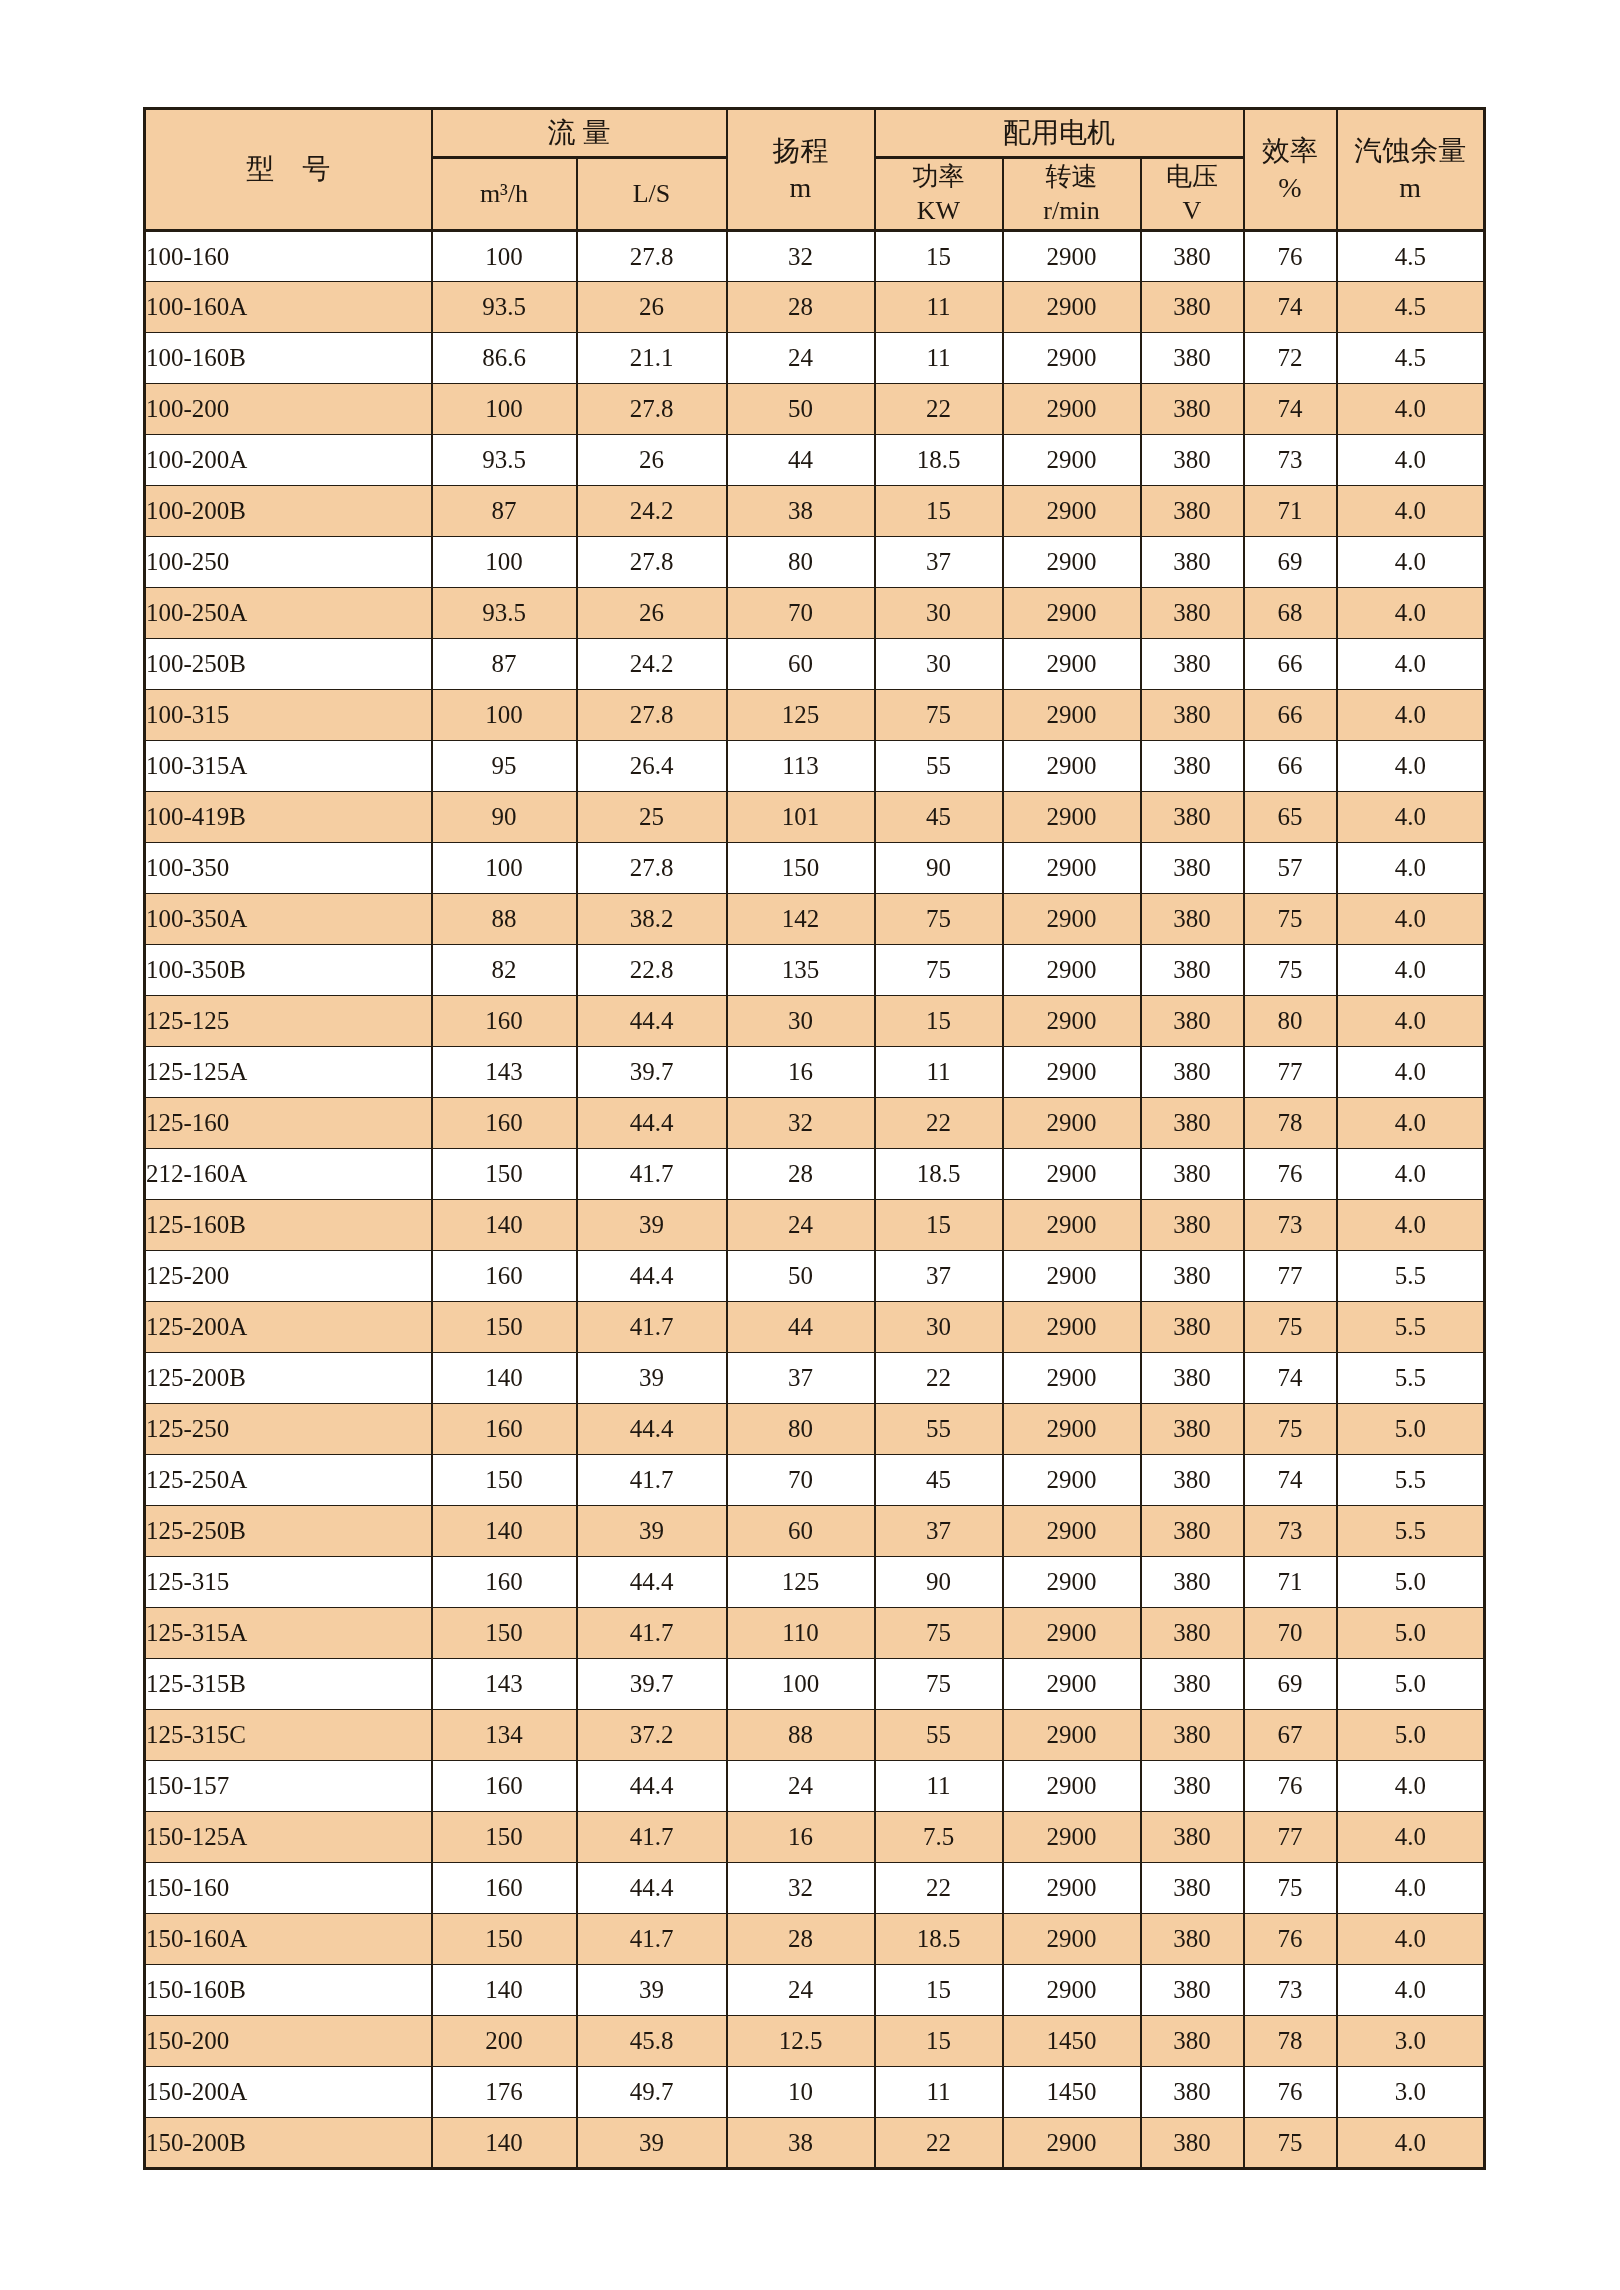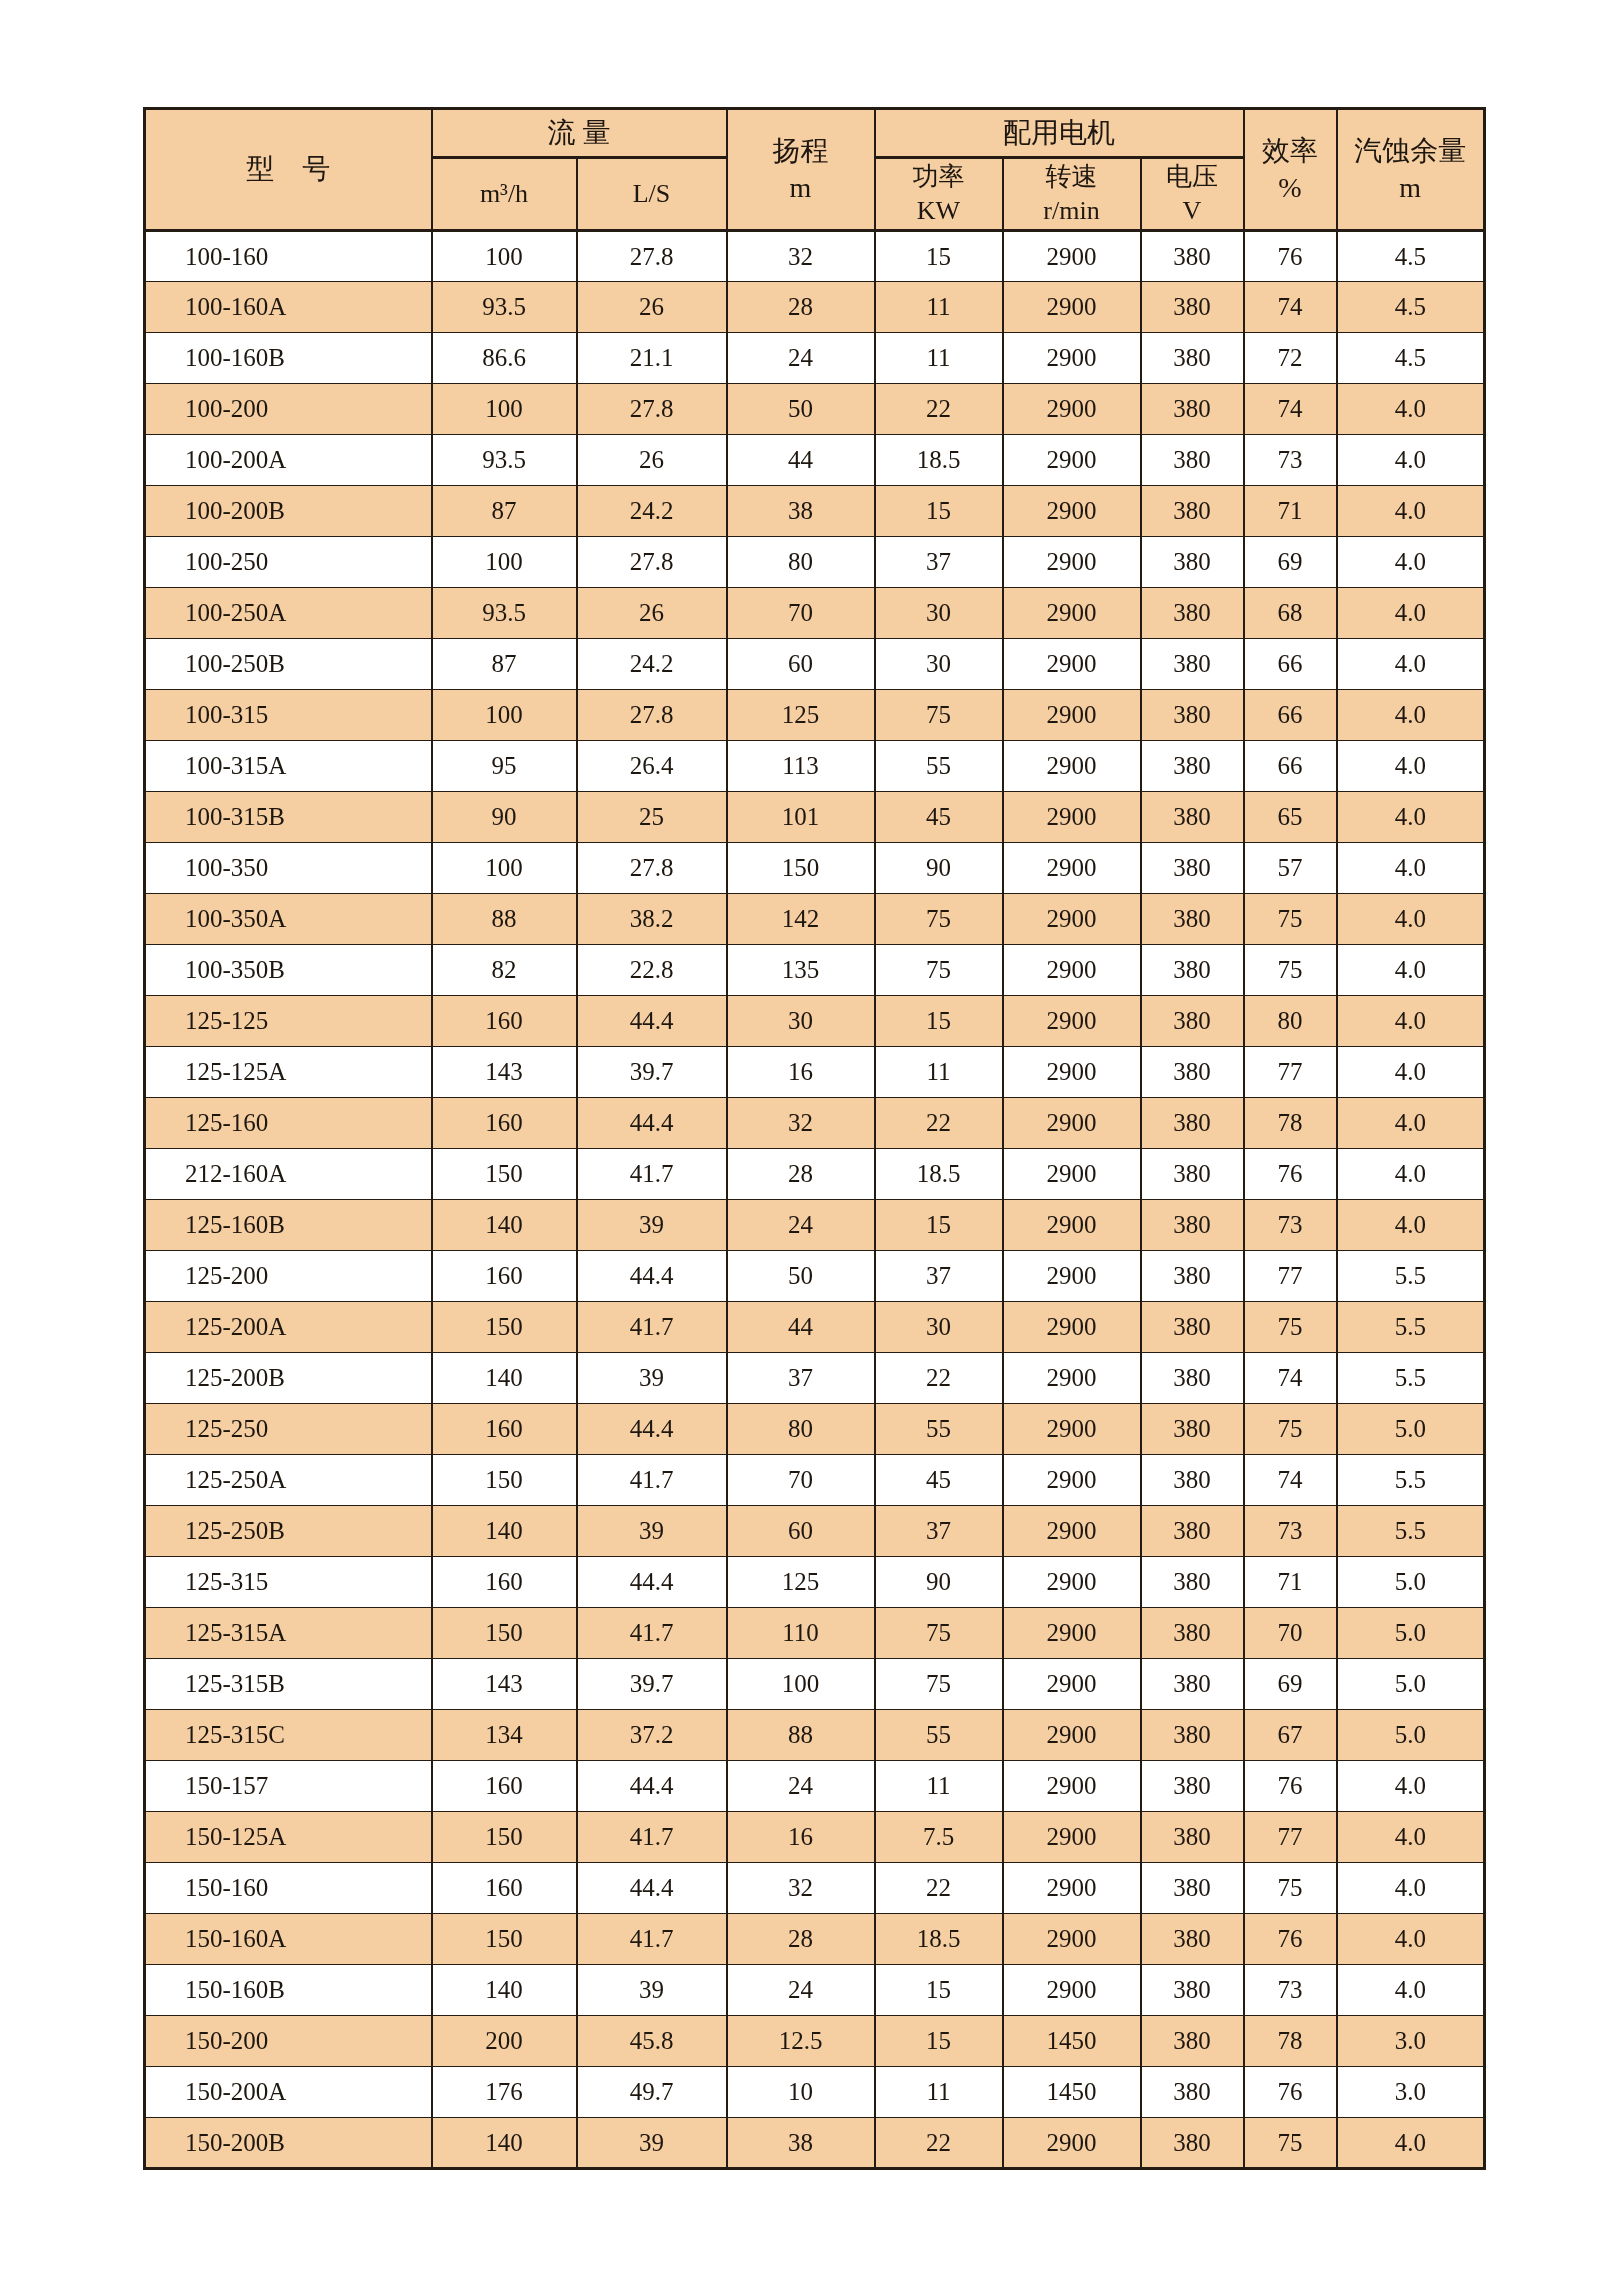--- a/index.html
+++ b/index.html
@@ -38,21 +38,21 @@
   thead tr.group-row th{font-size:28px;}
   thead tr.sub-row th{font-size:26px;}
   tbody tr{height:51px;}
   tbody td{
     font-size:25px;
     text-align:center;
     vertical-align:middle;
     background:#ffffff;
   }
   tbody tr:nth-child(even) td{background:#f5cea2;}
-  tbody td.model{text-align:left;padding-left:39px;}
+  tbody td.model{text-align:left;}
 </style>
 </head>
 <body>
 
 <div class="page">
   <table class="spec">
     <colgroup>
       <col style="width:287px">
       <col style="width:145px">
       <col style="width:150px">
@@ -202,21 +202,21 @@
           <td>95</td>
           <td>26.4</td>
           <td>113</td>
           <td>55</td>
           <td>2900</td>
           <td>380</td>
           <td>66</td>
           <td>4.0</td>
         </tr>
         <tr>
-          <td class="model">100-315B</td>
+          <td class="model">100-419B</td>
           <td>90</td>
           <td>25</td>
           <td>101</td>
           <td>45</td>
           <td>2900</td>
           <td>380</td>
           <td>65</td>
           <td>4.0</td>
         </tr>
         <tr>

